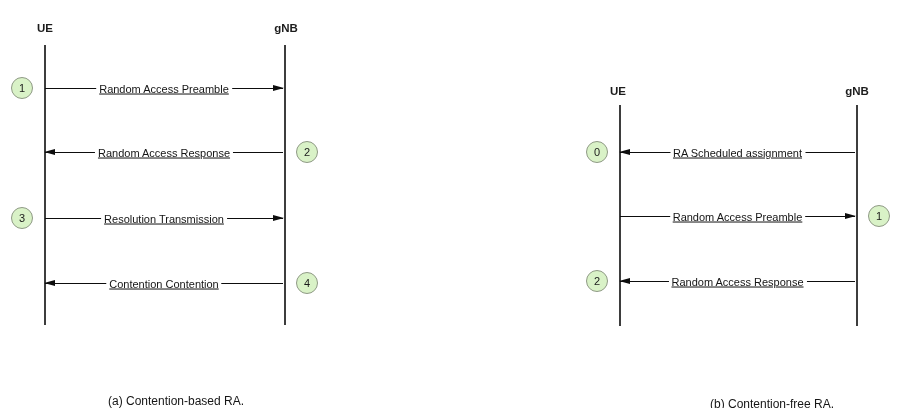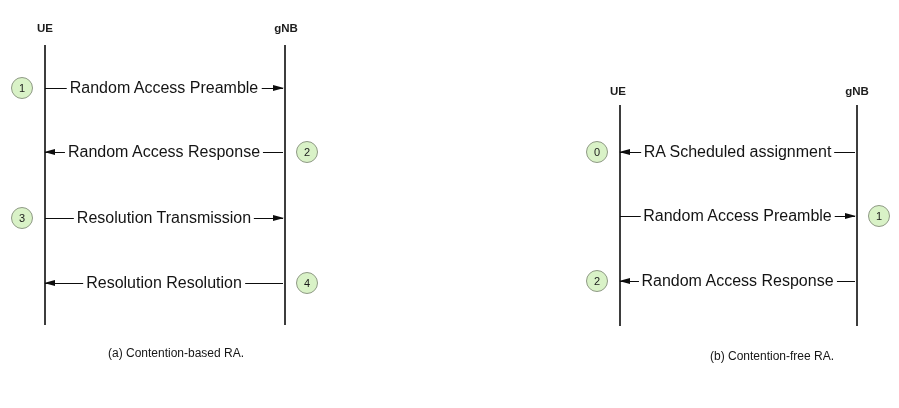--- a/index.html
+++ b/index.html
@@ -34,23 +34,24 @@
     height: 0;
     border-top: 1.3px solid #0d0d0d;
   }
   .msg .msg-label {
     position: absolute;
     left: 50%;
     top: 0;
     transform: translate(-50%, -54%);
     background: #ffffff;
     padding: 0 3px;
-    font-size: 16px;
+    font-size: 11px;
     white-space: nowrap;
     color: #141414;
+    text-decoration: underline;
   }
   .msg.dir-right::after {
     content: "";
     position: absolute;
     right: -1px;
     top: -4.3px;
     width: 0;
     height: 0;
     border-left: 11px solid #0d0d0d;
     border-top: 3.8px solid transparent;
@@ -79,20 +80,21 @@
     justify-content: center;
     font-size: 11px;
     color: #1a1a1a;
   }
   .sub-caption {
     position: absolute;
     transform: translateX(-50%);
     font-size: 12px;
     color: #161616;
     white-space: nowrap;
+    margin-top: 48px;
   }
   .fig-caption {
     position: absolute;
     left: 10px;
     top: 381px;
     font-size: 12px;
     color: #161616;
     white-space: nowrap;
   }
 
@@ -137,21 +139,21 @@
   <div class="msg dir-right a-msg1">
     <span class="msg-label">Random Access Preamble</span>
   </div>
   <div class="msg dir-left a-msg2">
     <span class="msg-label">Random Access Response</span>
   </div>
   <div class="msg dir-right a-msg3">
     <span class="msg-label">Resolution Transmission</span>
   </div>
   <div class="msg dir-left a-msg4">
-    <span class="msg-label">Resolution Resolution</span>
+    <span class="msg-label">Contention Contention</span>
   </div>
 
   <div class="step a-step1">1</div>
   <div class="step a-step2">2</div>
   <div class="step a-step3">3</div>
   <div class="step a-step4">4</div>
 
   <div class="sub-caption a-caption">(a) Contention-based RA.</div>
 
   <div class="actor-label b-ue-label">UE</div>

